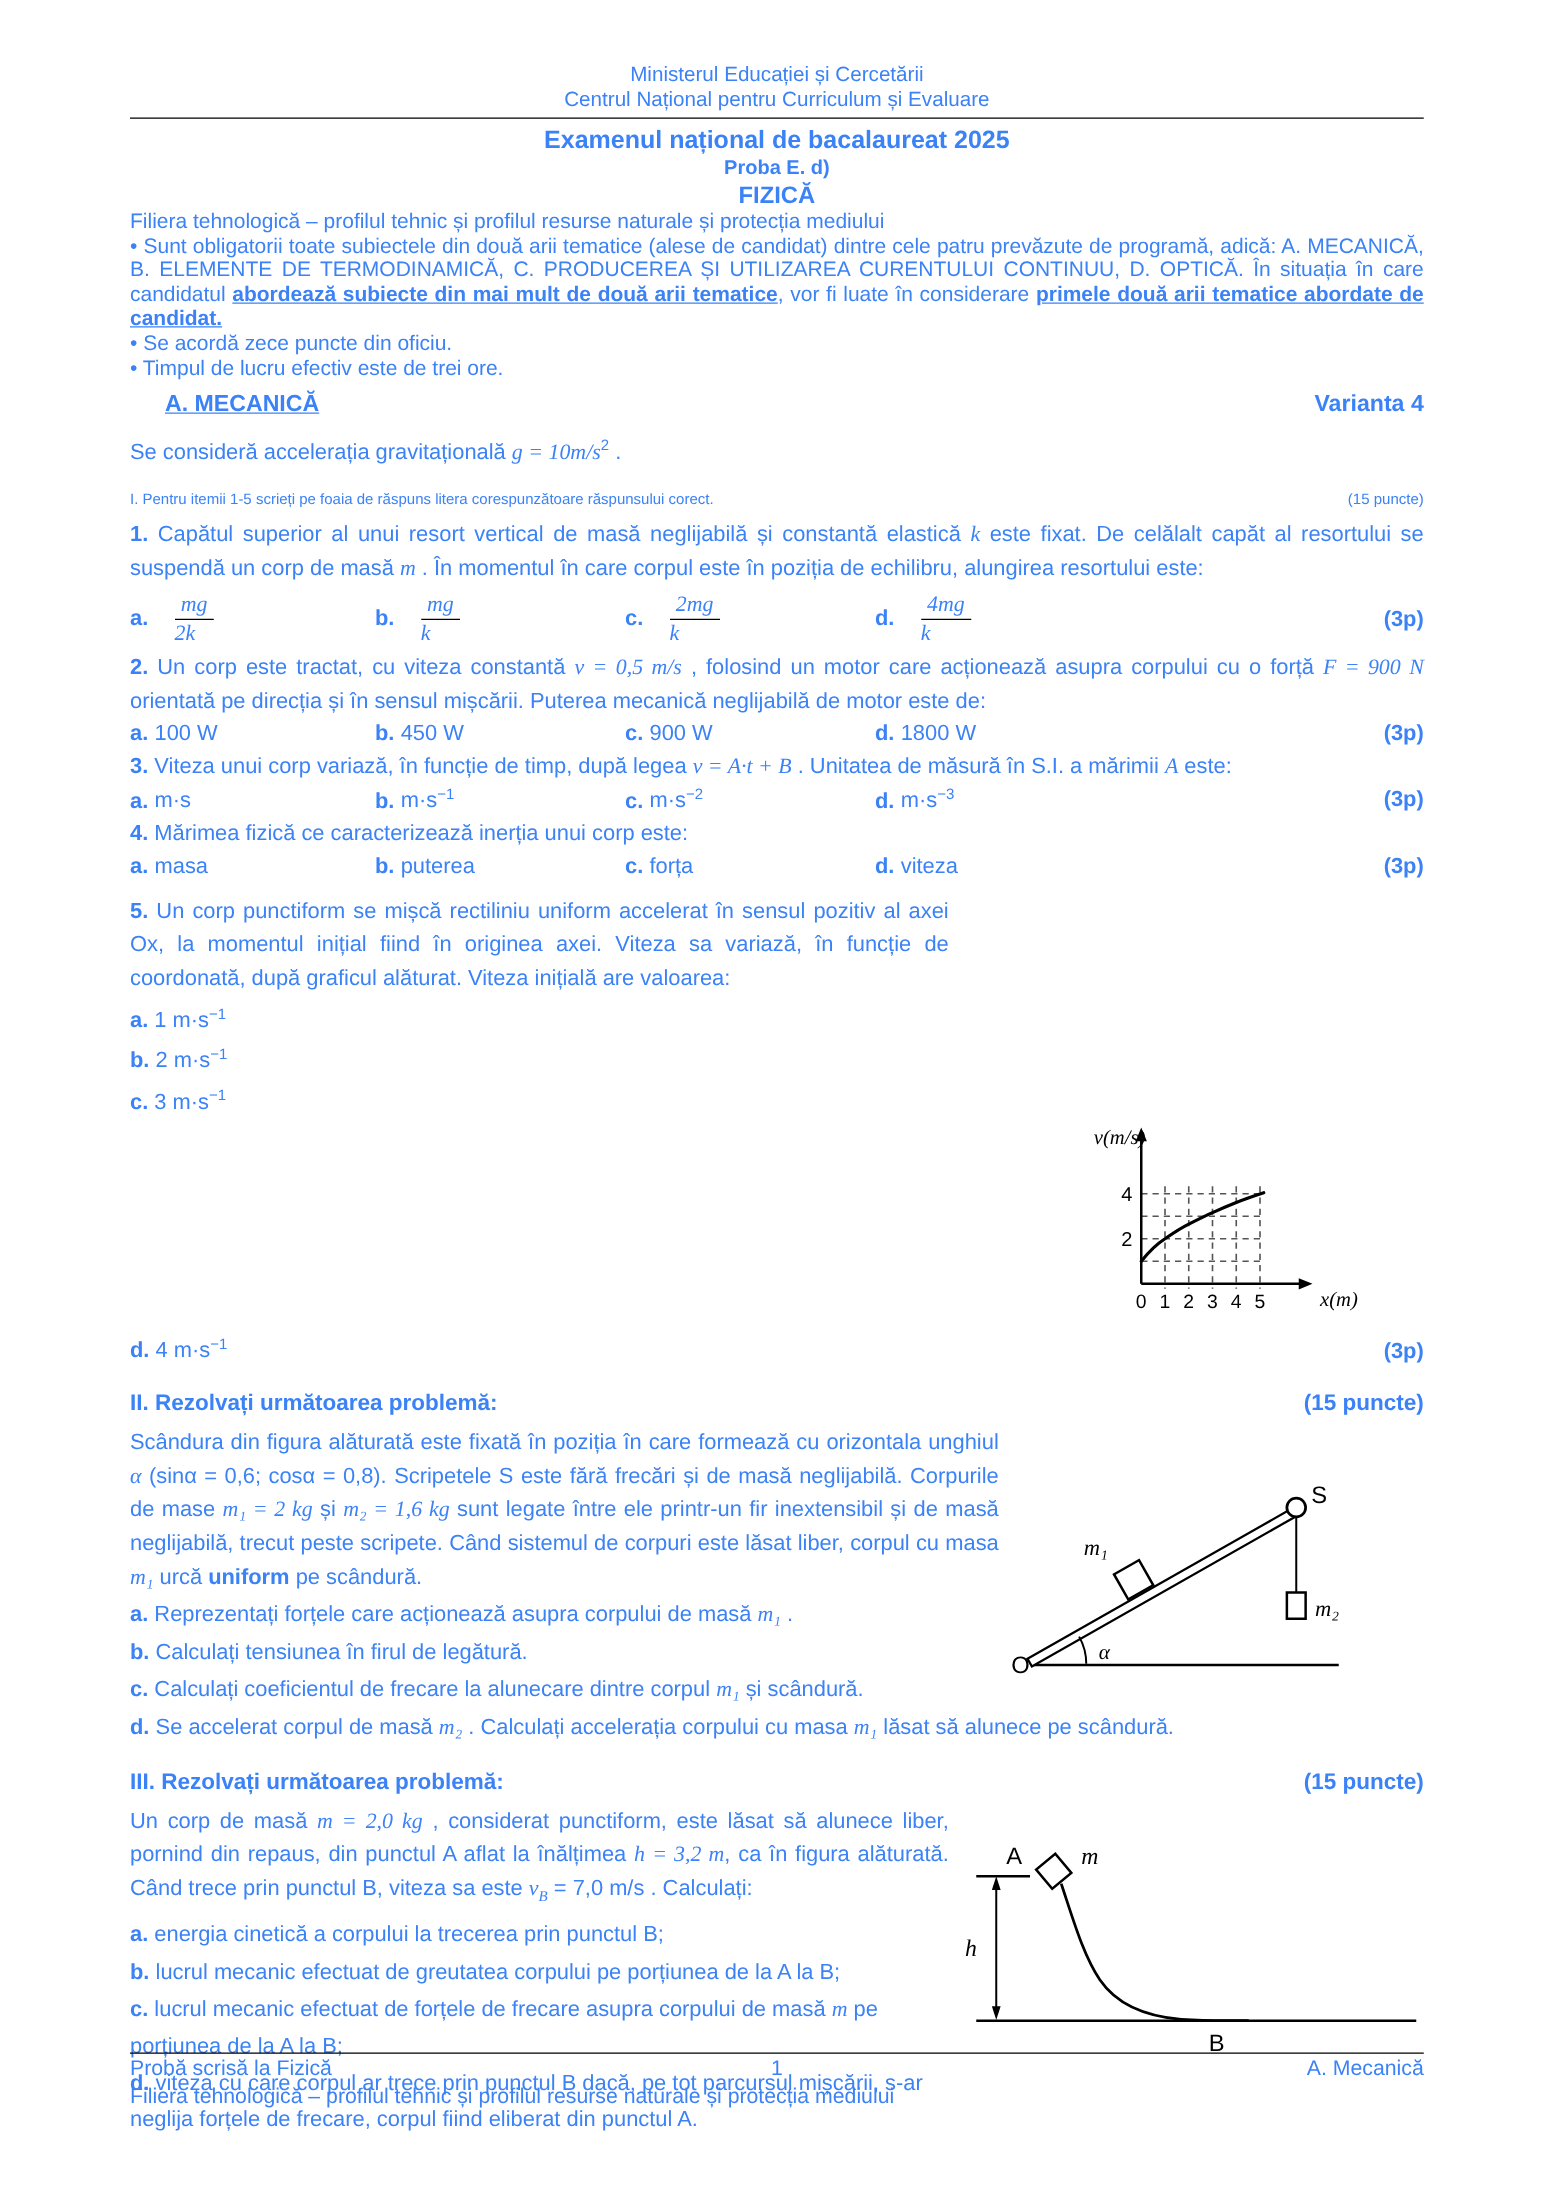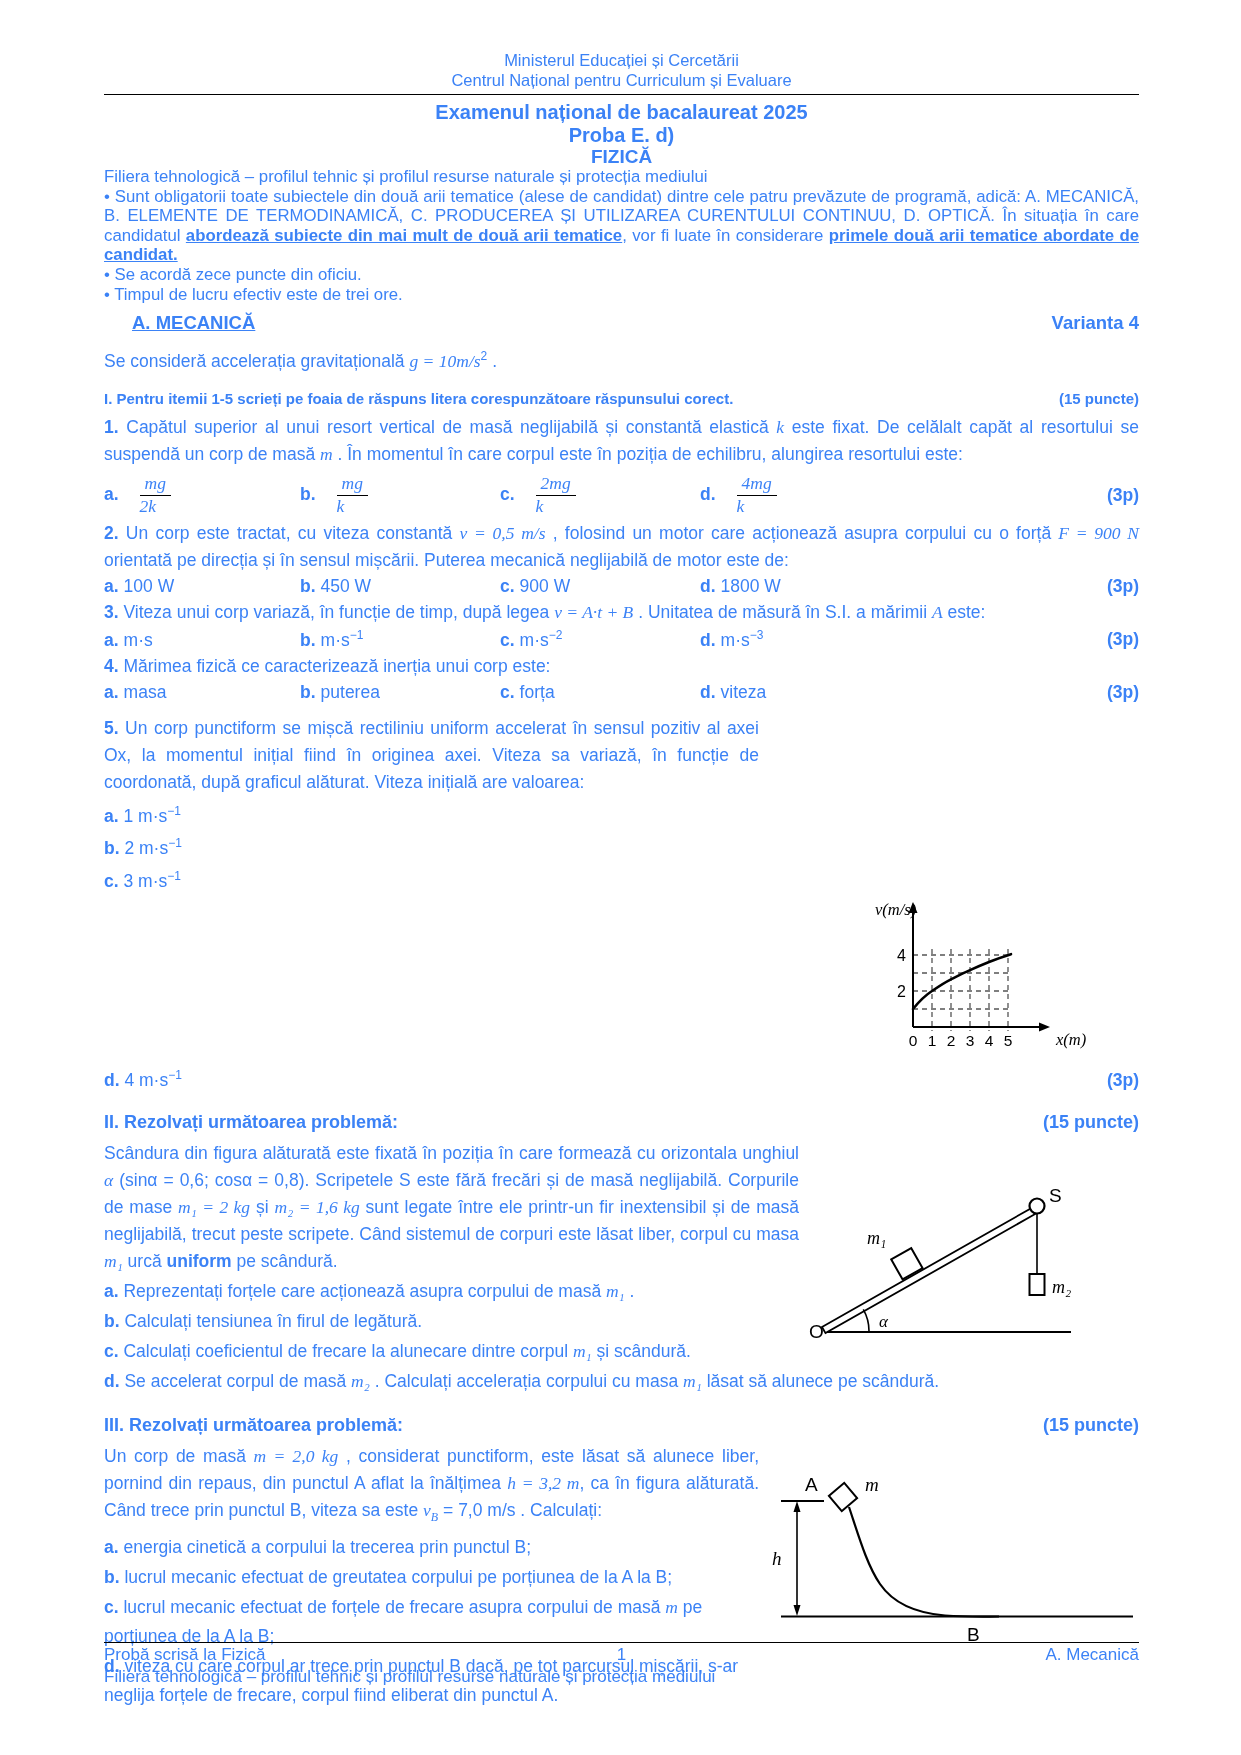--- a/index.html
+++ b/index.html
@@ -1,33 +1,33 @@
 <!DOCTYPE html>
 <html lang="ro"><head>
 <meta charset="utf-8">
 <style>
   html,body{margin:0;padding:0;background:#fff;}
   .sheet{width:1241px;height:1755px;background:#fff;position:relative;overflow:hidden;
          font-family:"Liberation Sans","DejaVu Sans",sans-serif;color:#3b82f6;font-size:17.5px;}
   .page{padding:50px 102px 0 104px;}
   .hdr{text-align:center;font-size:16.5px;line-height:20px;padding-bottom:4px;border-bottom:1.6px solid #000;}
   .t1{margin-top:6px;text-align:center;font-weight:bold;font-size:20px;line-height:23px;}
-  .t2{text-align:center;font-weight:bold;font-size:20px;line-height:22px;}
+  .t2{text-align:center;font-weight:bold;font-size:16px;line-height:22px;}
   .t3{text-align:center;font-weight:bold;font-size:19px;line-height:21px;}
   .intro{font-size:16.8px;line-height:19.6px;}
   .intro p{margin:0;}
   .bullet::before{content:"• ";}
   .just{text-align:justify;}
   .ub{font-weight:bold;text-decoration:underline;}
   .secA-row{display:flex;justify-content:space-between;align-items:baseline;margin-top:8px;}
   .secA{font-weight:bold;font-size:18.5px;text-decoration:underline;margin-left:28px;}
   .variant{font-weight:bold;font-size:18.5px;}
   .mt{font-family:"Liberation Serif","DejaVu Serif",serif;font-style:italic;}
   .gline{margin:9px 0 0;line-height:26px;}
-  .phead{display:flex;justify-content:space-between;font-weight:bold;margin-top:12px;font-size:15px;line-height:26px;}
+  .phead{display:flex;justify-content:space-between;font-weight:normal;margin-top:12px;font-size:12px;line-height:26px;}
   .phead2{display:flex;justify-content:space-between;font-weight:bold;margin-top:14px;font-size:18px;line-height:28px;}
   .q{margin:2px 0;line-height:27px;}
   .qlabel{font-weight:bold;}
   sup{font-size:12px;}
   sub{font-size:12px;}
   .opts{display:grid;grid-template-columns:196px 200px 200px 1fr 52px;align-items:center;margin:1px 0;}
   .opts .pts3{font-weight:bold;justify-self:end;}
   .opt .qlabel{margin-right:5px;}
   .opts.fr{margin:6px 0 4px;}
   .frac{display:inline-block;vertical-align:middle;text-align:left;line-height:1.12;

